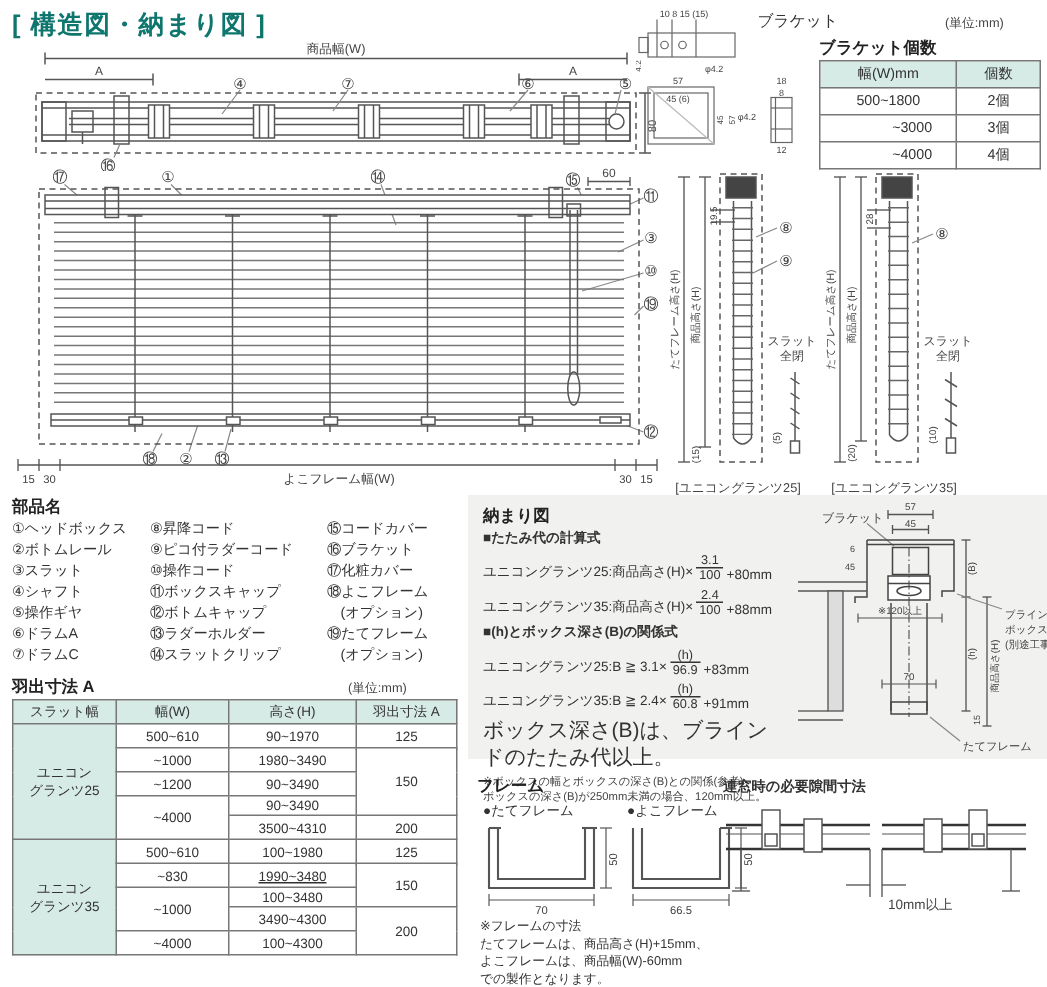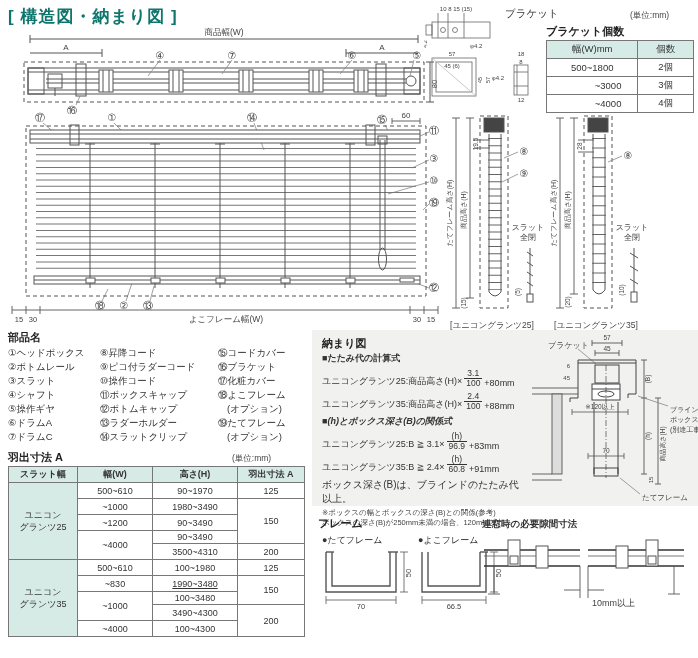--- a/index.html
+++ b/index.html
@@ -6,33 +6,33 @@
   .page{position:relative;width:698px;height:658px;background:#fff;overflow:hidden;
         font-family:"Liberation Sans","DejaVu Sans",sans-serif;color:#333;}
   .abs{position:absolute;}
   .title{color:#0f766e;font-size:17px;font-weight:bold;letter-spacing:1px;}
   .unit{font-size:8.5px;color:#444;}
   .sec-title{font-size:11px;font-weight:bold;color:#222;}
   .sub{font-size:9px;color:#333;}
   svg text{fill:#444;}
   table{border-collapse:collapse;}
   .dtab td,.dtab th{border:1px solid #777;font-size:9px;color:#333;text-align:center;padding:1px 2px;}
-  .dtab th{background:#d6eae6;font-weight:bold;}
+  .dtab th{background:#d6eae6;font-weight:normal;}
   .grp{background:#d6eae6;font-size:9px;line-height:12px;}
   .btab{width:148px;}
   .btab td,.btab th{border:1px solid #777;font-size:9.5px;text-align:center;padding:2px 2px;}
   .btab th{background:#d6eae6;font-weight:normal;}
   .btab td.wcol{text-align:right;padding-right:16px;}
   .parts-col{float:left;font-size:9.5px;line-height:14px;color:#333;}
   .panel{background:#f1f1ef;}
   .formula{font-size:9px;white-space:nowrap;color:#333;margin-top:3px;height:20px;display:flex;align-items:flex-end;}
   .frac{display:inline-block;text-align:center;vertical-align:middle;margin:0 2px;}
   .frac .num{display:block;border-bottom:1px solid #333;padding:0 2px;line-height:9px;font-size:8.5px;}
   .frac .den{display:block;padding:0 2px;line-height:9px;font-size:8.5px;}
-  .note9{font-size:10px;color:#333;}
+  .note9{font-size:14px;color:#333;}
   .note7{font-size:7.5px;color:#444;line-height:9.5px;}
 </style>
 </head>
 <body>
 
 <div class="page">
 
   <div class="abs title" style="left:8px;top:5px;">[ 構造図・納まり図 ]</div>
   <div class="abs unit" style="left:630px;top:10px;">(単位:mm)</div>
 
@@ -372,21 +372,21 @@
       <span>+80mm</span>
     </div>
     <div class="formula">
       <span>ユニコングランツ35:商品高さ(H)×</span>
       <span class="frac">
           <span class="num">2.4</span>
           <span class="den">100</span>
         </span>
       <span>+88mm</span>
     </div>
-    <div class="sub" style="font-weight:bold;margin-top:4px;font-style:italic;">■(h)とボックス深さ(B)の関係式</div>
+    <div class="sub" style="font-weight:bold;margin-top:4px;">■(h)とボックス深さ(B)の関係式</div>
     <div class="formula">
       <span>ユニコングランツ25:B ≧ 3.1×</span>
       <span class="frac">
           <span class="num">(h)</span>
           <span class="den">96.9</span>
         </span>
       <span>+83mm</span>
     </div>
     <div class="formula">
       <span>ユニコングランツ35:B ≧ 2.4×</span>
@@ -563,20 +563,26 @@
       <line x1="6" y1="54" x2="70" y2="54"></line>
         <line x1="6" y1="50" x2="6" y2="58"></line>
         <line x1="70" y1="50" x2="70" y2="58"></line>
       <line x1="78" y1="6" x2="78" y2="46"></line>
         <line x1="74" y1="6" x2="82" y2="6"></line>
         <line x1="74" y1="46" x2="82" y2="46"></line>
     </g>
     <text x="38" y="63" font-size="7.5" text-anchor="middle">66.5</text>
     <text transform="rotate(-90 85 27)" x="85" y="27" font-size="7.5" text-anchor="middle">50</text>
   </svg>
+  <div class="abs" style="left:320px;top:612px;font-size:8.5px;line-height:11.5px;color:#333;">
+    <div>※フレームの寸法</div>
+    <div>たてフレームは、商品高さ(H)+15mm、</div>
+    <div>よこフレームは、商品幅(W)-60mm</div>
+    <div>での製作となります。</div>
+  </div>
 
   <div class="abs" style="left:482px;top:518px;font-size:9.5px;font-weight:bold;color:#333;">連窓時の必要隙間寸法</div>
   <svg class="abs" style="left:480px;top:532px;" width="216" height="80">
     <g stroke="#333" stroke-width="1.6" fill="none">
       <line x1="4" y1="18" x2="100" y2="18"></line>
         <line x1="4" y1="34" x2="100" y2="34"></line>
       <line x1="108" y1="18" x2="204" y2="18"></line>
         <line x1="108" y1="34" x2="204" y2="34"></line>
     </g>
     <g stroke="#555" stroke-width="1" fill="#fff">

